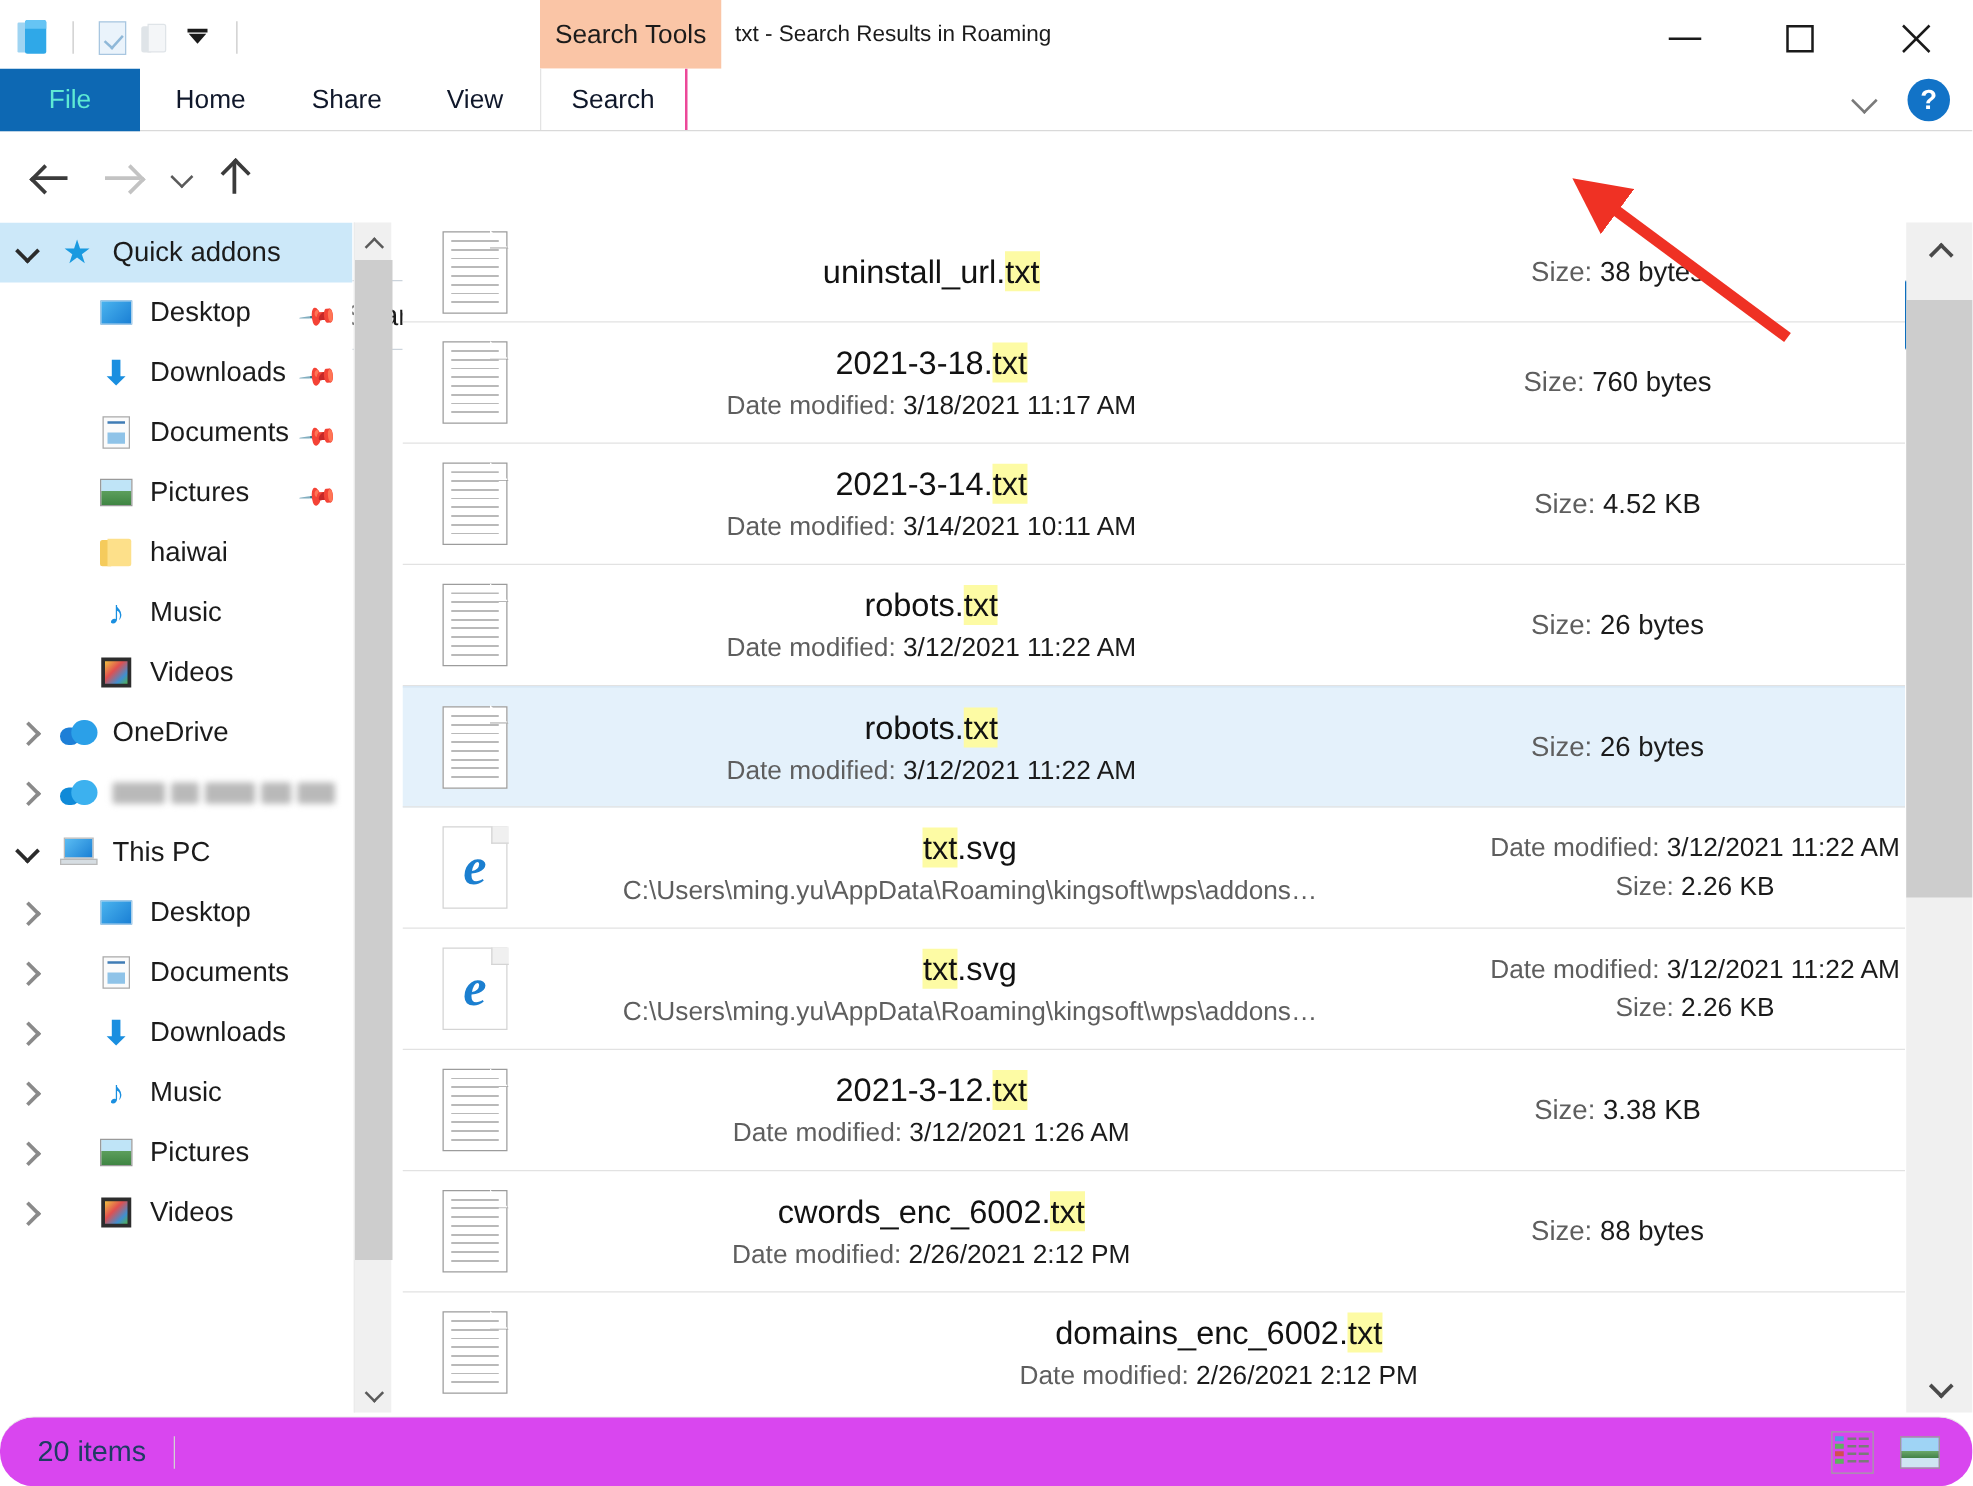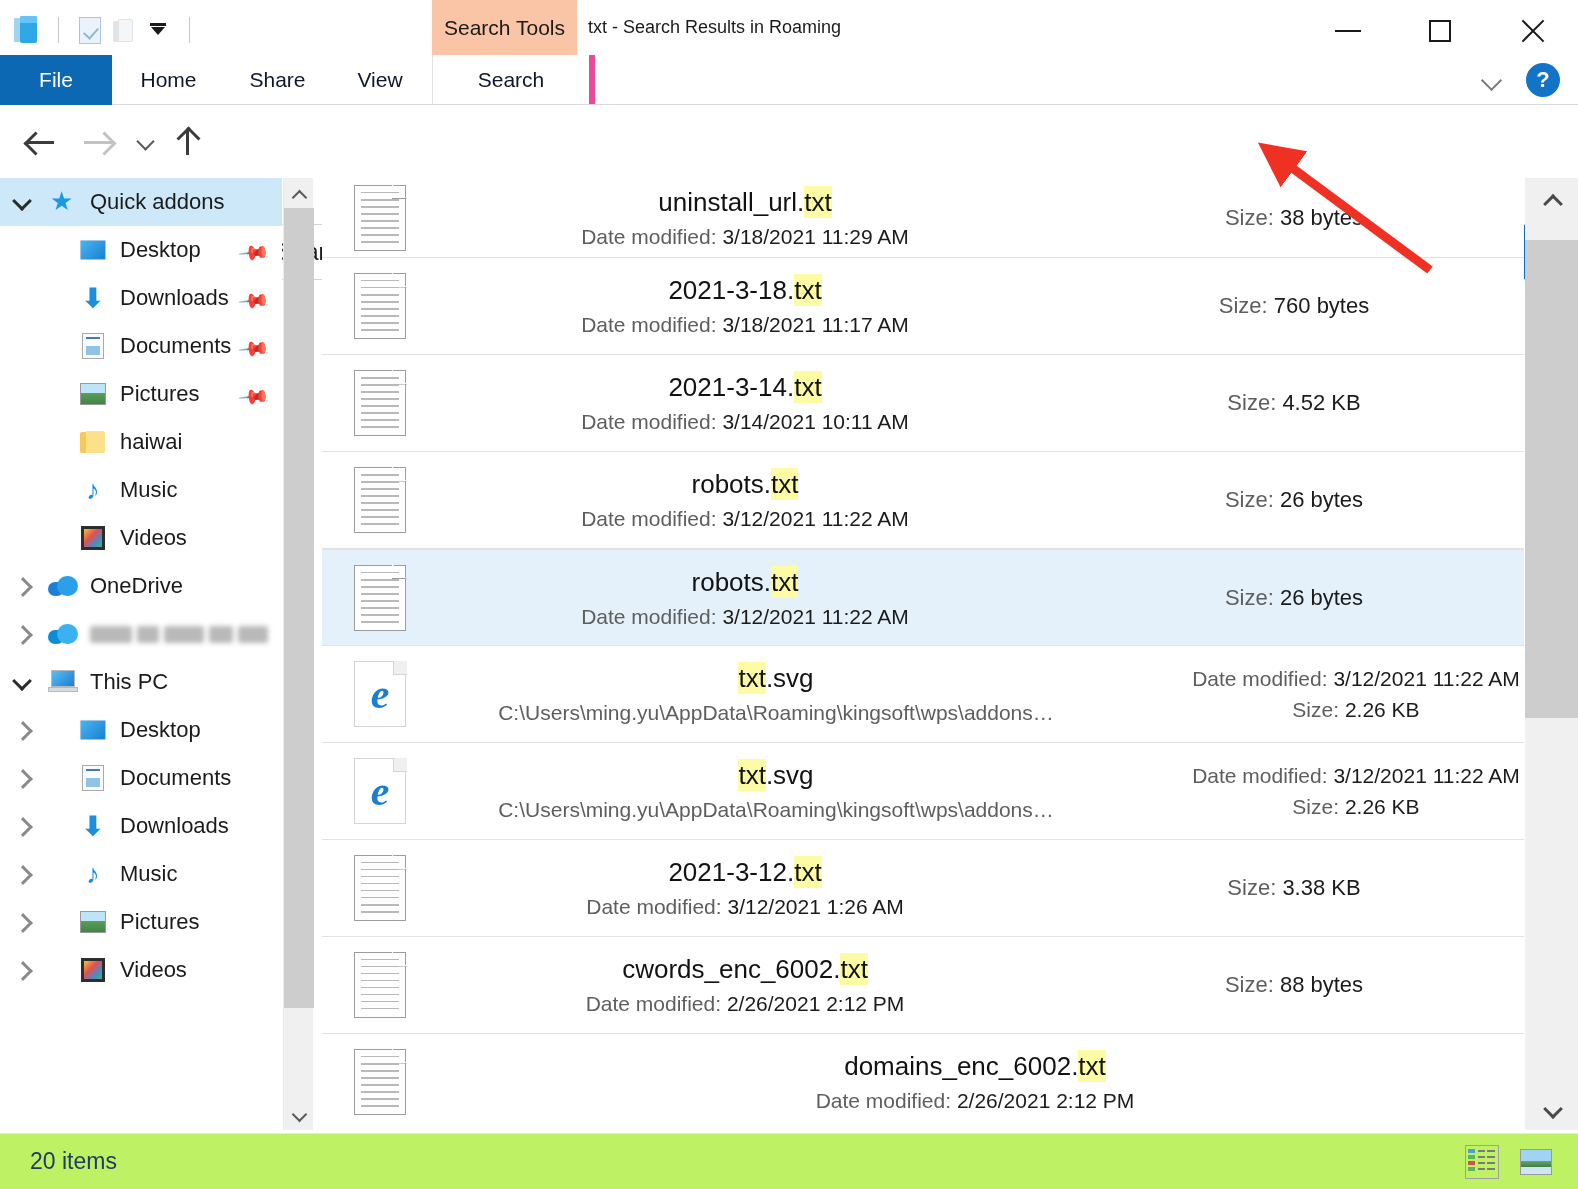--- a/index.html
+++ b/index.html
@@ -57,25 +57,25 @@
   .wb-close:before { transform:rotate(45deg); }
   .wb-close:after  { transform:rotate(-45deg); }
 
   
   .ribbon {
     position:absolute; left:0; top:55px; width:1578px; height:50px;
     background:#ffffff; border-bottom:1px solid #d9d9d9;
   }
   .tab { position:absolute; top:0; height:49px; display:flex; align-items:center; justify-content:center;
     font-size:21px; color:#0f172a; }
-  .tab-file { left:0; width:112px; height:50px; background:#0d68b3; color:#ffffff; }
+  .tab-file { left:0; width:112px; height:50px; background:#0d68b3; color:#5eead4; }
   .tab-home { left:112px; width:113px; }
   .tab-share { left:225px; width:105px; }
   .tab-view { left:330px; width:100px; }
-  .tab-search { left:432px; width:163px; background:#ffffff; border-left:1px solid #e3e3e3; border-right:6px solid #ec4899; }
+  .tab-search { left:432px; width:118px; background:#ffffff; border-left:1px solid #e3e3e3; border-right:2px solid #ec4899; }
   .ribbon-right { position:absolute; right:18px; top:0; height:49px; display:flex; align-items:center; gap:20px;}
   .chev-down { width:24px; height:14px; position:relative;}
   .chev-down:before{ content:""; position:absolute; left:2px; top:0px; width:13px; height:13px;
     border-right:2.5px solid #7a7a7a; border-bottom:2.5px solid #7a7a7a; transform:rotate(45deg);}
   .help-btn { width:34px; height:34px; border-radius:50%; background:#1273c7; color:#fff;
      display:flex; align-items:center; justify-content:center; font-size:22px; font-weight:bold;}
 
   
   .navbar { position:absolute; left:0; top:106px; width:1578px; height:70px; background:#ffffff; }
   .nav-btn { position:absolute; top:16px; height:40px; display:flex; align-items:center; justify-content:center; }
@@ -247,21 +247,21 @@
   .fl-thumb { position:absolute; left:0; width:53px; background:#cdcdcd; }
 
   .hscroll {
     position:absolute; left:350px; top:1137px; width:1175px; height:11px; background:#f5f5f5;
   }
   .hscroll .hthumb { position:absolute; left:0; top:0; width:1175px; height:11px; background:#d0d0d0;}
 
   
   .statusbar {
     position:absolute; left:0; bottom:0; width:1578px; height:56px;
-    background:#bef264; border-top:1px solid #e8e8e8; display:flex; align-items:center;
+    background:#d946ef; border-top:1px solid #e8e8e8; display:flex; align-items:center;border-radius:27px;
   }
   .status-count { margin-left:30px; font-size:23px; color:#1f3c63; }
   .status-div { margin-left:22px; width:1px; height:26px; background:#d2d2d2; }
   .view-btns { margin-left:auto; margin-right:26px; display:flex; align-items:center; gap:22px;}
   .vb { width:32px; height:32px; display:flex; align-items:center; justify-content:center; }
   .vb.active { outline:1px solid #a0a0a0; }
   .details-ico { width:28px; height:26px; position:relative; }
   .details-ico .r { position:absolute; left:0; width:7px; height:4px; }
   .details-ico .l1 { position:absolute; left:10px; width:7px; height:2px; background:#7a7a7a;}
   .details-ico .l2 { position:absolute; left:19px; width:8px; height:2px; background:#7a7a7a;}
@@ -570,21 +570,20 @@
   <div class="filelist" id="filelist">
       <div class="frow" style="height: 80px;">
         <div class="ficon">
           <div class="txt-doc">
             <div class="fold"></div>
             <div class="lines"></div>
           </div>
         </div>
         <div class="fmain">
           <div class="fname"><span>uninstall_url.</span><mark>txt</mark><span></span></div>
-          <div class="fsub"><span>Date modified:</span> <span class="val">3/18/2021 11:29 AM</span></div>
         </div>
         <div class="fmeta">
           <div class="fmeta-size"><span>Size:</span> <span class="val">38 bytes</span></div>
         </div>
       </div>
       <div class="frow">
         <div class="ficon">
           <div class="txt-doc">
             <div class="fold"></div>
             <div class="lines"></div>

